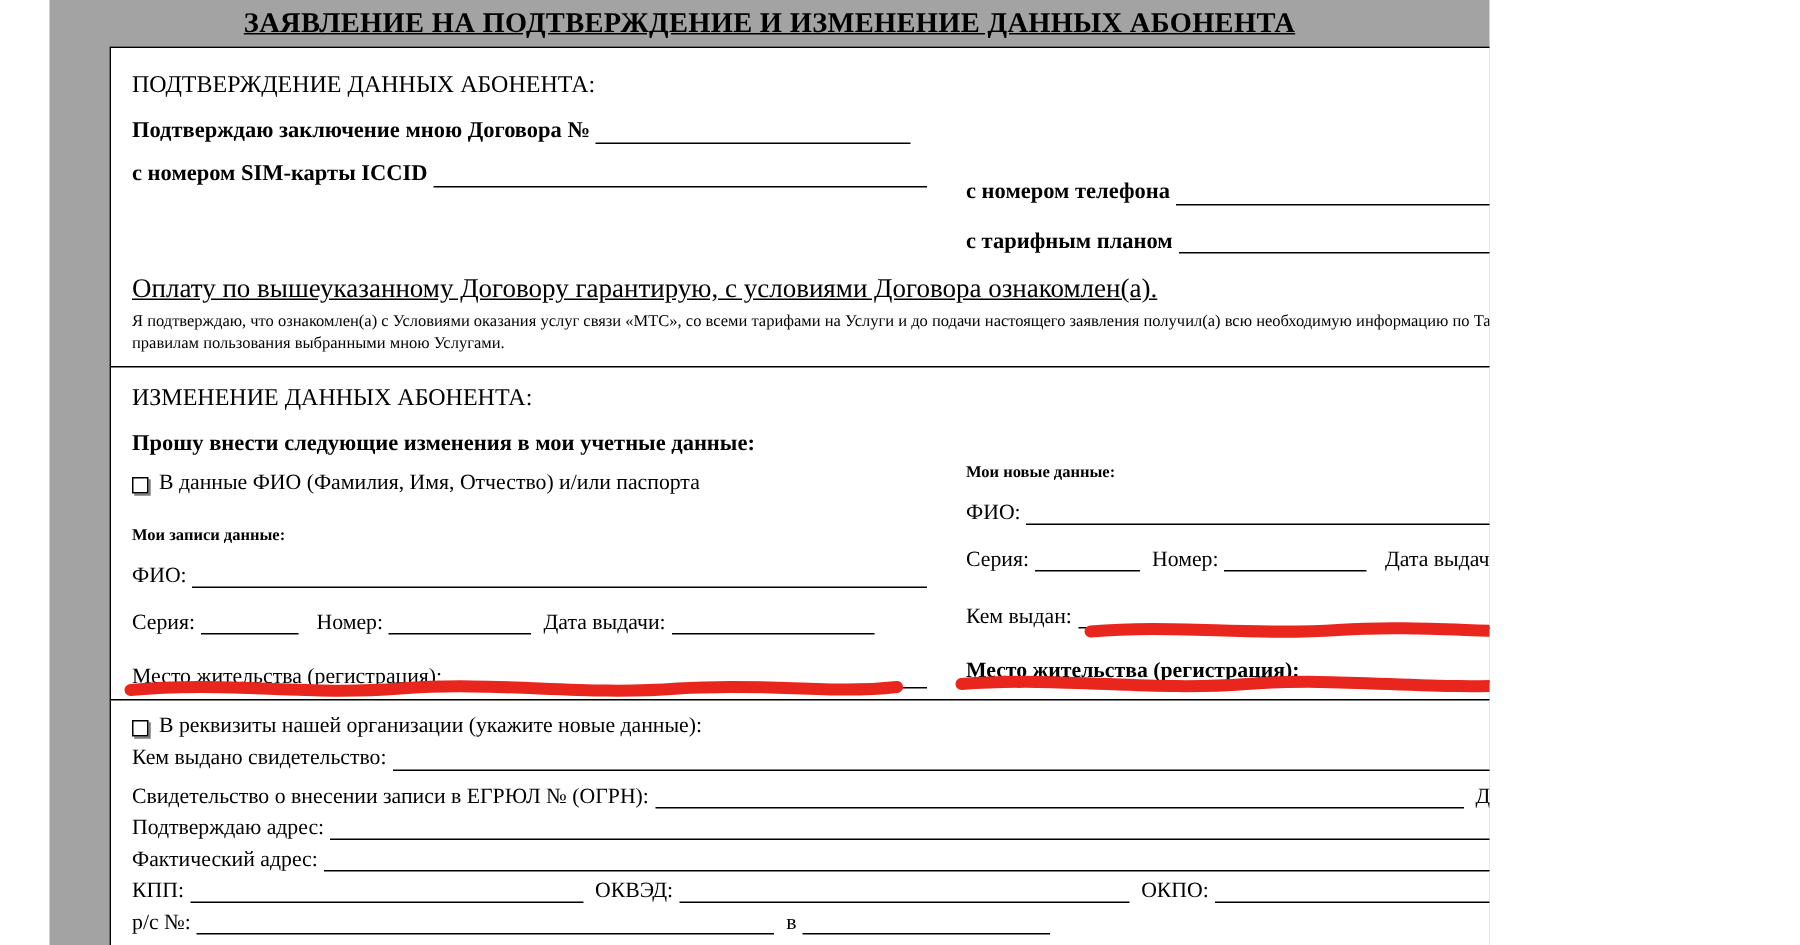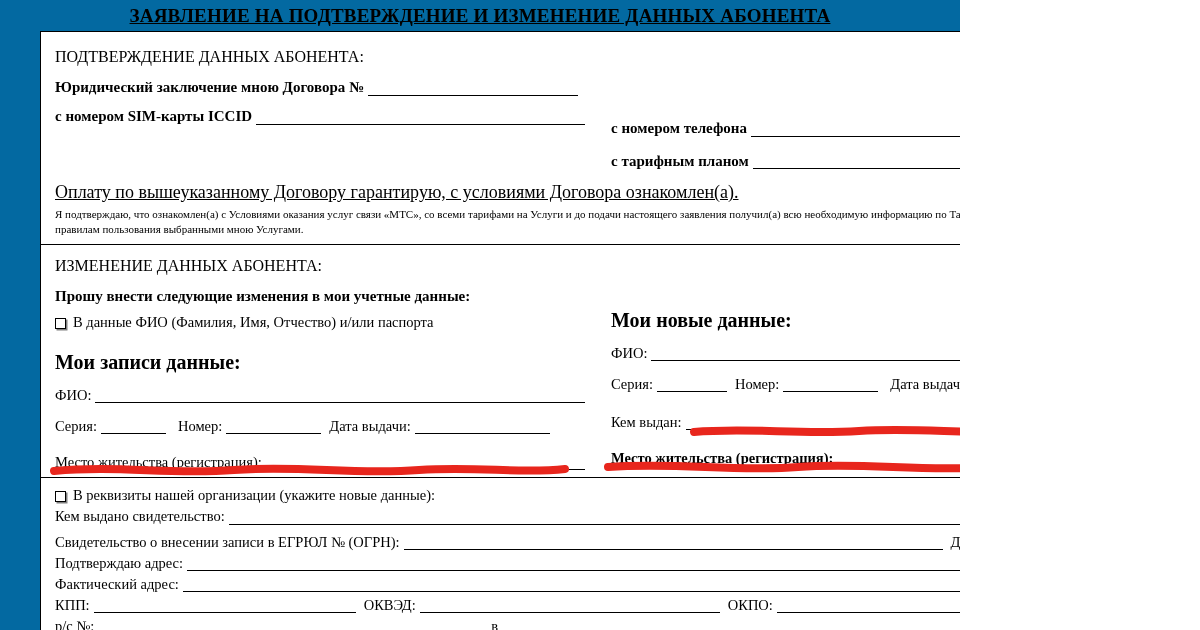--- a/index.html
+++ b/index.html
@@ -1,20 +1,21 @@
 <!DOCTYPE html>
 <html><head>
 <meta charset="utf-8">
 <style>
   * { margin:0; padding:0; box-sizing:border-box; }
   html,body { background:#ffffff; }
   .sheet {
     position:relative; width:960px; height:630px; overflow:hidden;
-    background:#0369a1; color:#000;
+    background:#a3a3a3; color:#000;
     font-family:"Liberation Serif","DejaVu Serif",serif;
+    margin-left:33px;
   }
   .doc-title {
     padding-top:5px; text-align:center;
     font-size:19px; font-weight:bold; text-decoration:underline;
     letter-spacing:0.2px;
   }
   .form-box {
     position:absolute; left:40px; top:31px; width:1117px; height:660px;
     border:1.5px solid #000; background:#fff;
   }
@@ -47,21 +48,21 @@
   .payment-text { margin-top:12px; font-size:18px;text-decoration:underline; }
   .fine-print { margin-top:4px; font-size:11px; line-height:1.3; color:#000; }
 
   
   .sec-change { padding-top:8px; padding-bottom:6px; }
   .intro { margin-top:13px; font-size:15px; font-weight:bold; }
   .cb-row { margin-top:8px; }
   .checkbox { width:11px; height:11px; border:1.2px solid #000;
               display:inline-block; flex:0 0 auto; margin:0 7px 2px 0;
               box-shadow:1.5px 1.5px 0 rgba(0,0,0,0.5); background:#fff; }
-  .subhead { font-size:20px; font-weight:bold; }
+  .subhead { font-size:11px; font-weight:bold; }
   .col-left .subhead { margin-top:20px; }
   .col-right .subhead { margin-top:4px; }
   .sec-change .col-left .fio-row { margin-top:12px; }
   .sec-change .col-left .serial-row { margin-top:13px; }
   .sec-change .col-left .resid-row { margin-top:18px; }
   .sec-change .col-right .fio-row { margin-top:12px; }
   .sec-change .col-right .serial-row { margin-top:13px; }
   .sec-change .col-right .issued-row { margin-top:20px; }
   .sec-change .col-right .resid-row { margin-top:18px; }
   .scribble { position:absolute; pointer-events:none; z-index:2; }
@@ -78,21 +79,21 @@
 <div class="sheet">
 
   <div class="doc-title">ЗАЯВЛЕНИЕ НА ПОДТВЕРЖДЕНИЕ И ИЗМЕНЕНИЕ ДАННЫХ АБОНЕНТА</div>
 
   <div class="form-box">
 
     <section class="sec sec-confirm">
       <div class="sec-heading">ПОДТВЕРЖДЕНИЕ ДАННЫХ АБОНЕНТА:</div>
 
       <div class="row contract-row">
-        <span class="b">Юридический заключение мною Договора №</span>
+        <span class="b">Подтверждаю заключение мною Договора №</span>
         <span class="blank w210"></span>
       </div>
 
       <div class="cols">
         <div class="col-left">
           <div class="row r1">
             <span class="b">с номером SIM-карты ICCID</span>
             <span class="blank grow"></span>
           </div>
         </div>

